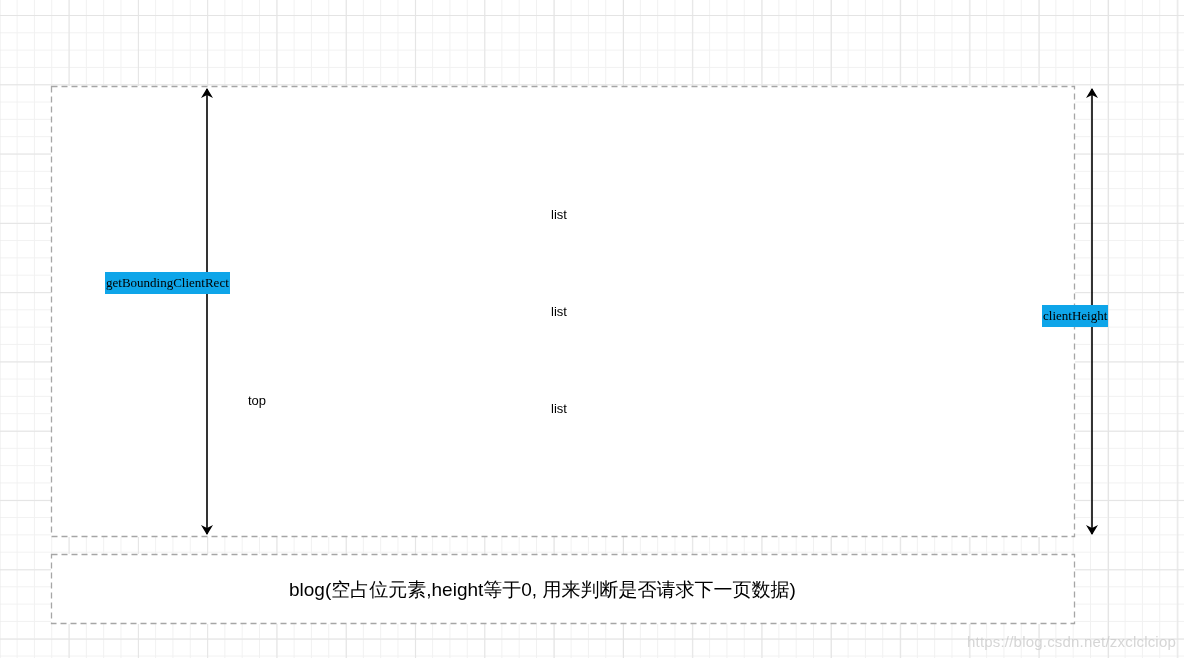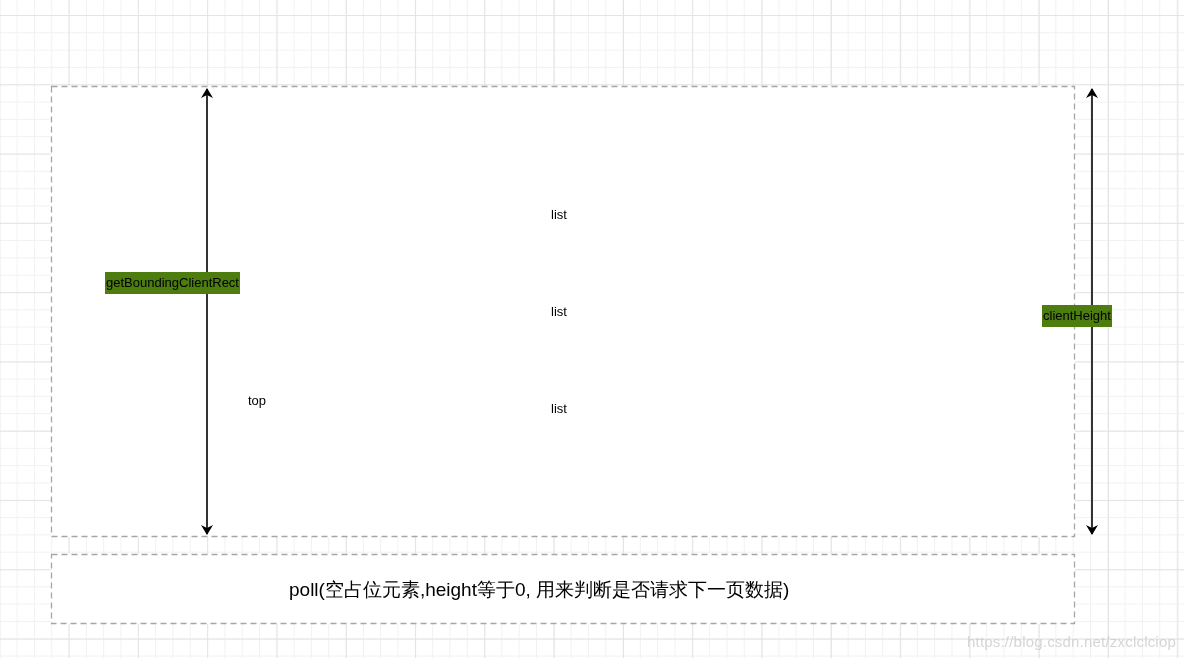--- a/index.html
+++ b/index.html
@@ -54,22 +54,23 @@
       height: 70px;
     }
     .label {
       position: absolute;
       font-size: 13px;
       line-height: 22px;
       white-space: nowrap;
       background: transparent;
     }
     .label.bg {
-      background: #4d7c0f;
+      background: #0ea5e9;
       padding: 0 1px;
+      font-family: Liberation Serif, serif;
     }
     .arrows {
       position: absolute;
       left: 0; top: 0;
       width: 1184px; height: 658px;
       pointer-events: none;
     }
     .watermark {
       position: absolute;
       right: 8px;
@@ -114,15 +115,15 @@
 
 <div class="label bg" style="left:105px; top:272px;">getBoundingClientRect</div>
 <div class="label" style="left:233px; top:390px;margin-left:15px;">top</div>
 
 <div class="label bg" style="left:1042px; top:272px;margin-top:33px;">clientHeight</div>
 
 <div class="label" style="left:551px; top:204px;">list</div>
 <div class="label" style="left:551px; top:301px;">list</div>
 <div class="label" style="left:551px; top:398px;">list</div>
 
-<div class="label" style="left:289px; top:579px; font-size:19px;">poll(空占位元素,height等于0, 用来判断是否请求下一页数据)</div>
+<div class="label" style="left:289px; top:579px; font-size:19px;">blog(空占位元素,height等于0, 用来判断是否请求下一页数据)</div>
 
 <div class="watermark">https://blog.csdn.net/zxclclciop</div>
 
 </body></html>

